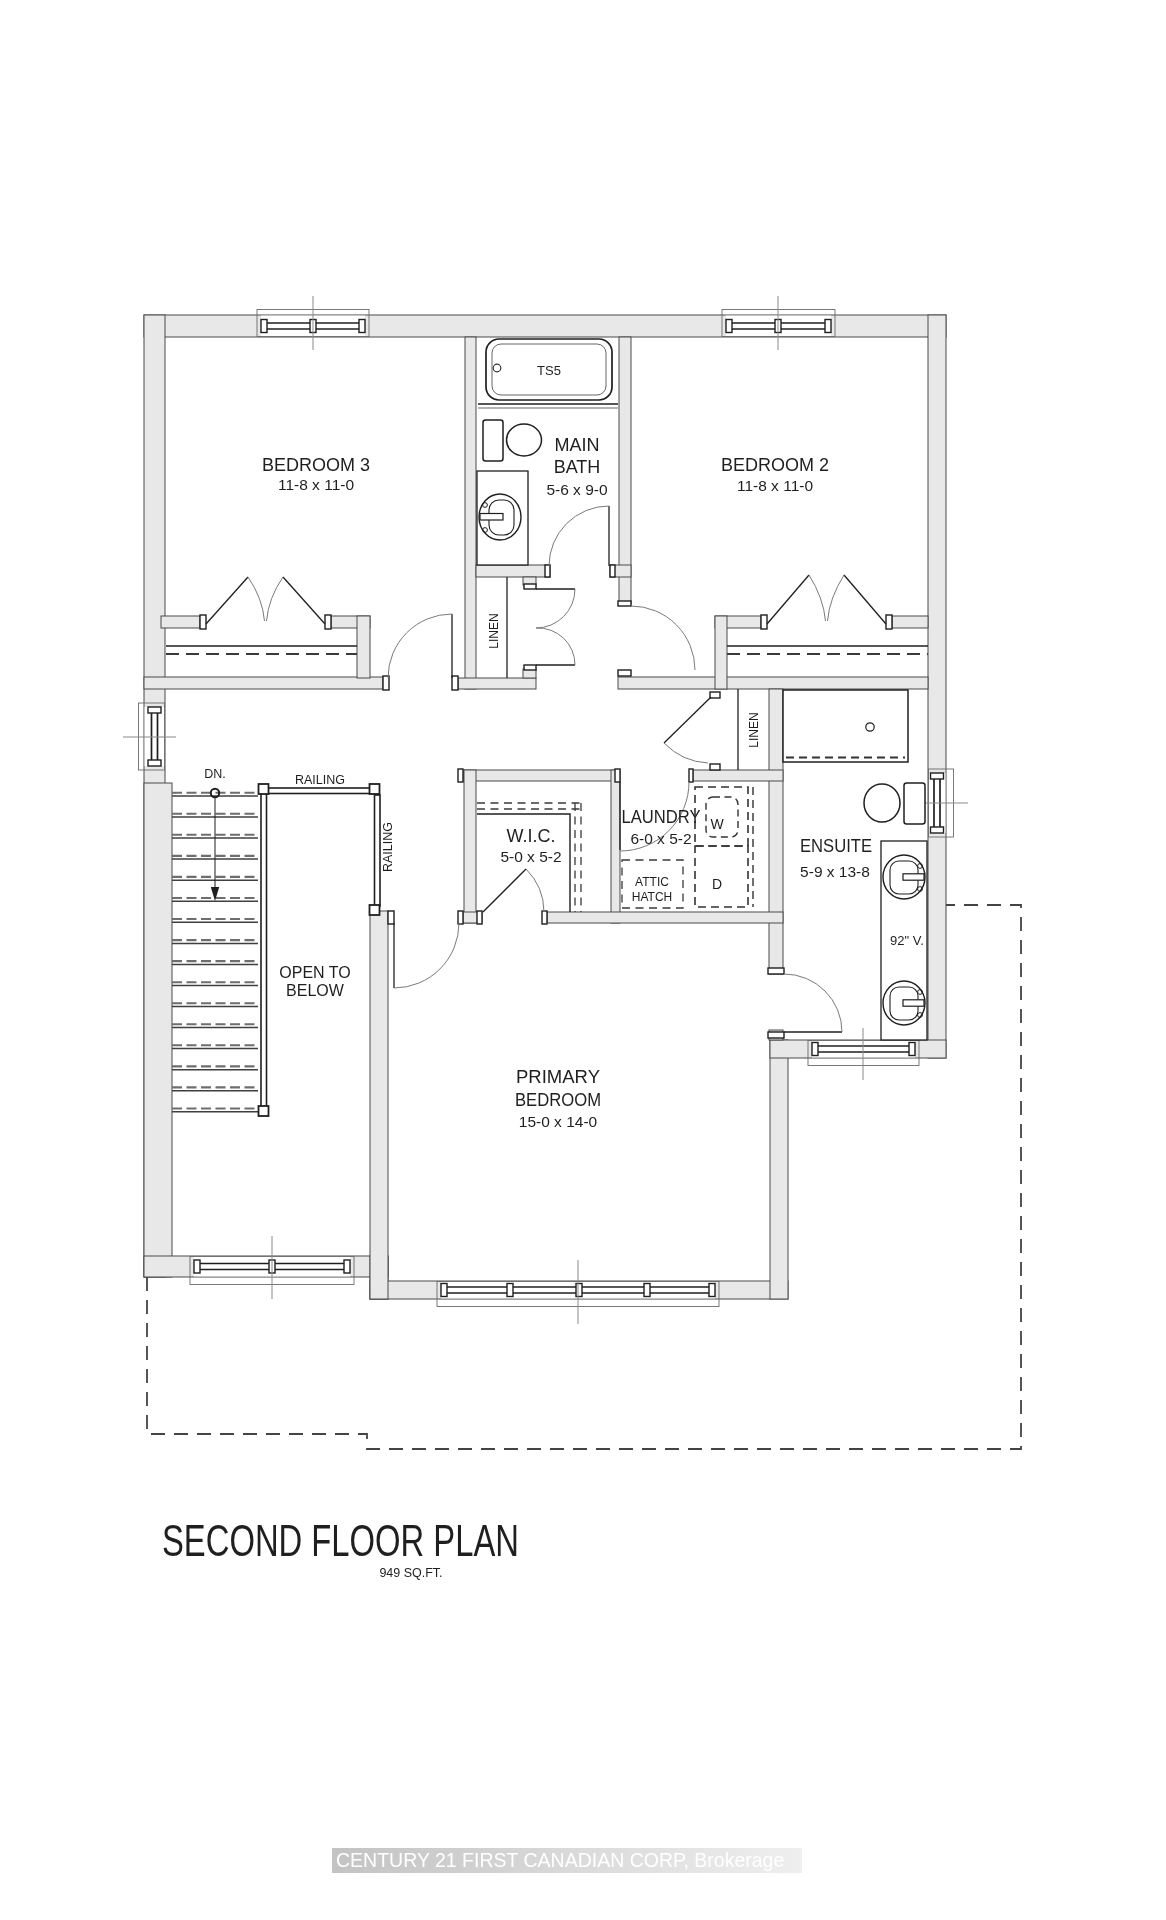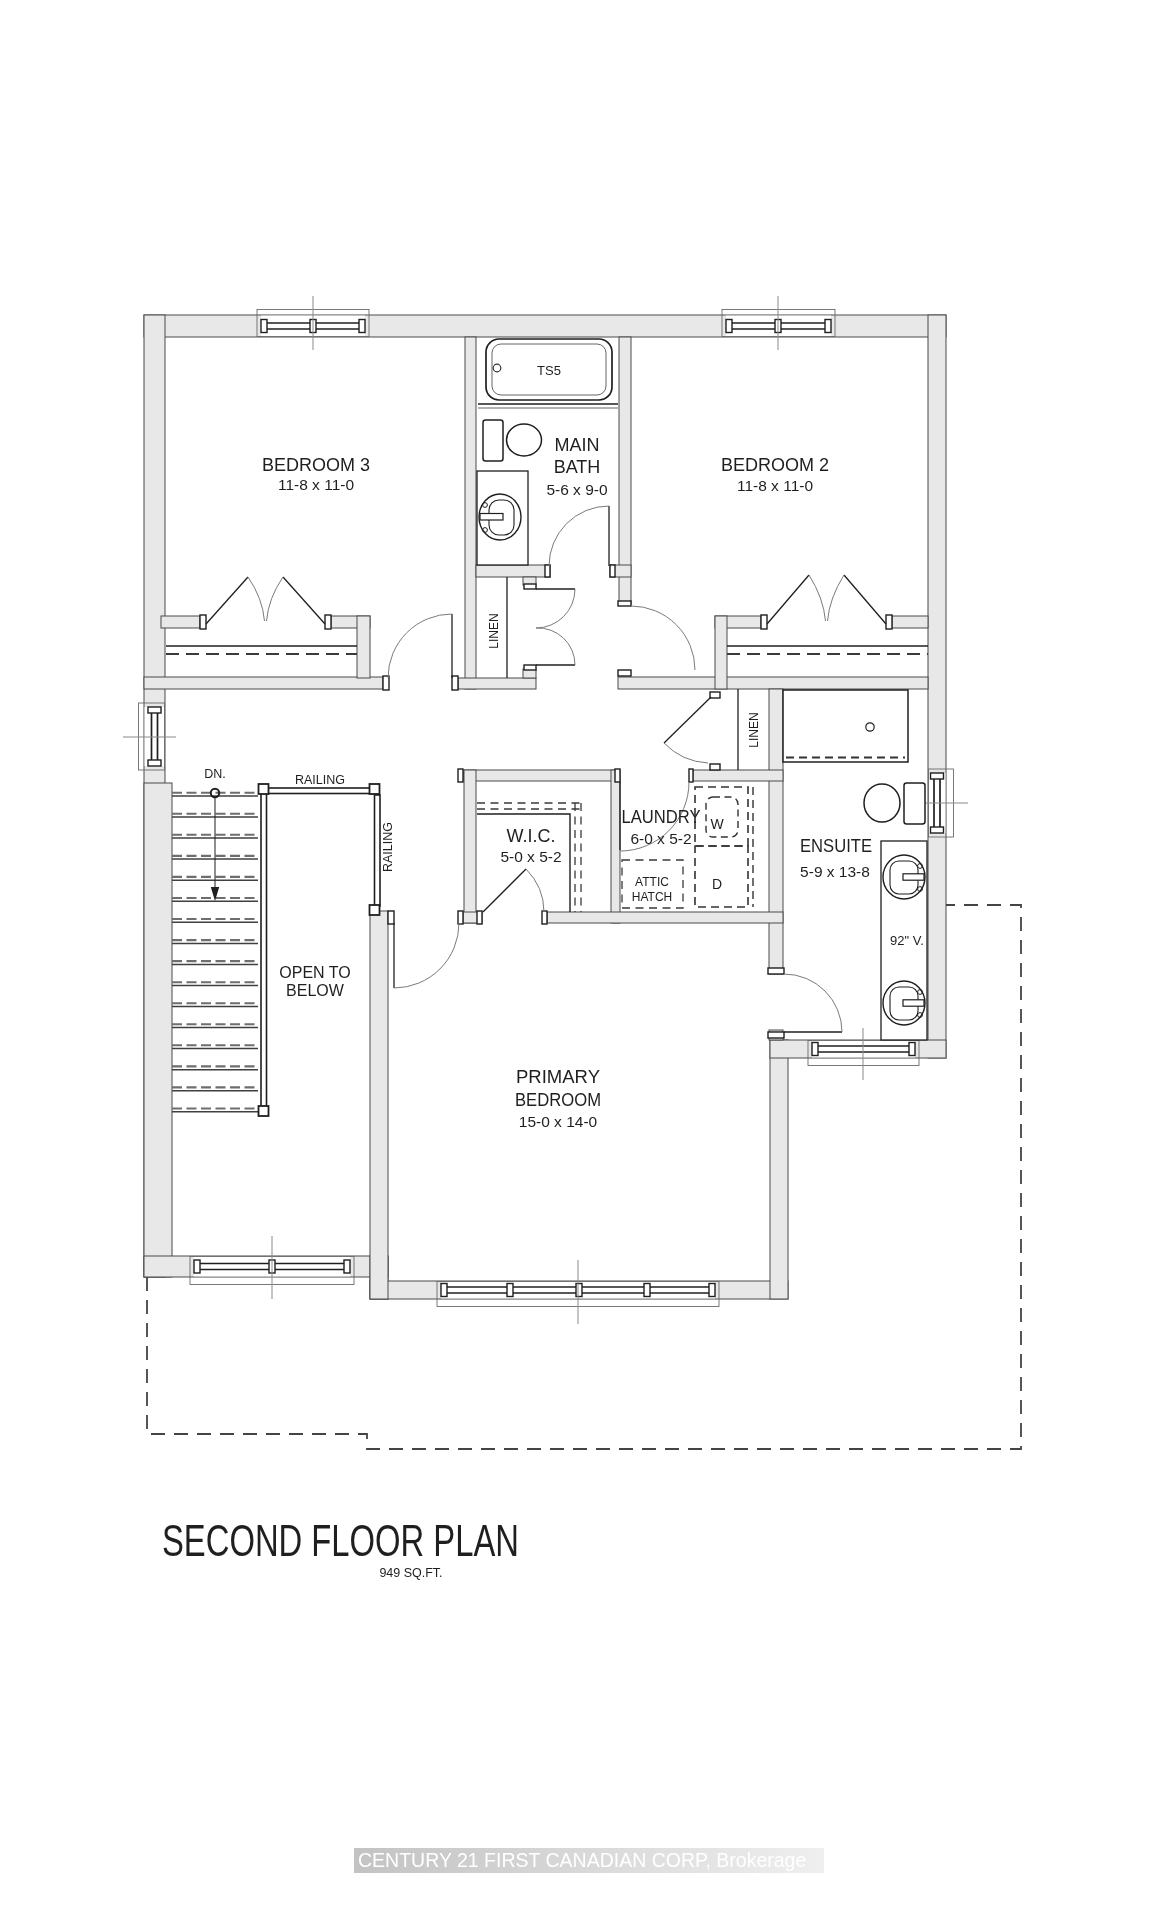--- a/index.html
+++ b/index.html
@@ -1,17 +1,17 @@
 <!DOCTYPE html>
 <html><head>
 <meta charset="utf-8">
 <style>
 html,body { margin:0; padding:0; background:#ffffff; width:1166px; height:1920px; overflow:hidden; }
 svg text { font-family:"Liberation Sans", sans-serif; -webkit-font-smoothing:antialiased; }
-.wm { position:absolute; left:354px; top:1848px; width:470px; height:25px;
+.wm { position:absolute; left:332px; top:1848px; width:470px; height:25px;
   background:linear-gradient(to right,#c3c3c3,#efefef);
   color:#ffffff; font-family:"Liberation Sans", sans-serif; font-size:19.5px;
   line-height:25px; padding-left:4px; box-sizing:border-box; white-space:nowrap; }
 </style>
 </head>
 <body>
 
 <svg width="1166" height="1920" viewBox="0 0 1166 1920" xmlns="http://www.w3.org/2000/svg">
 
 <rect x="144" y="315" width="802" height="22" fill="#e8e8e8" stroke="#4a4a4a" stroke-width="1"></rect>

